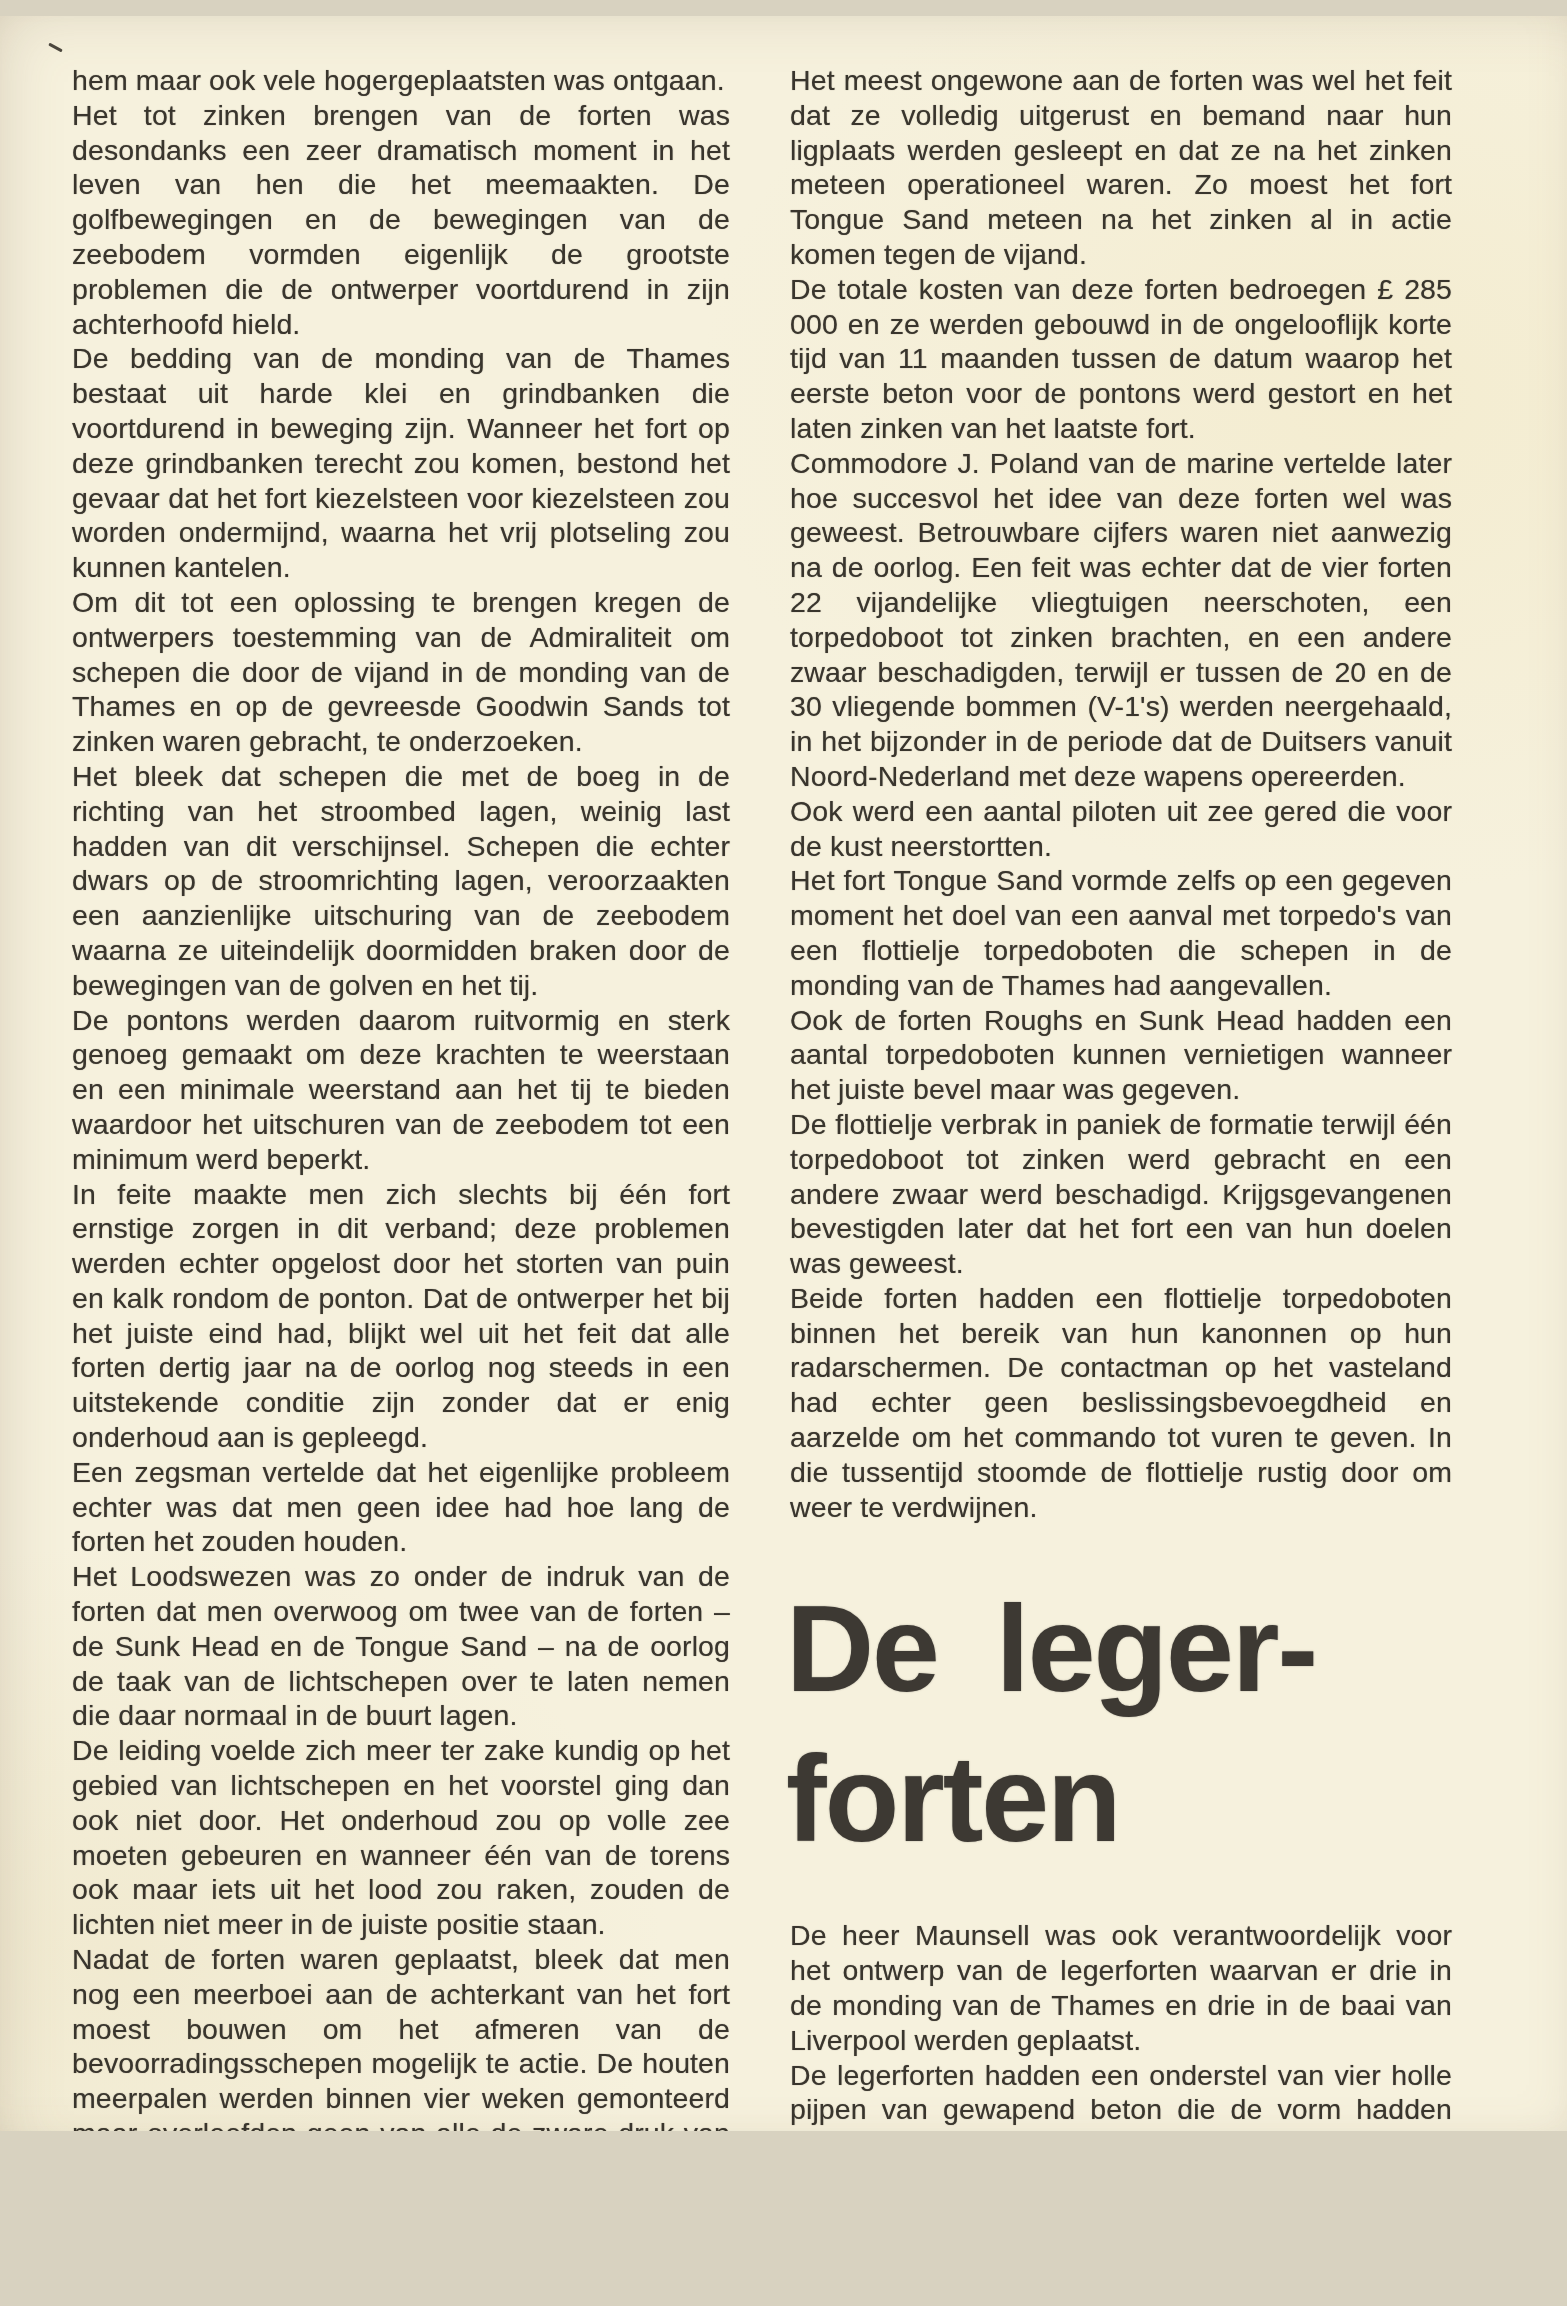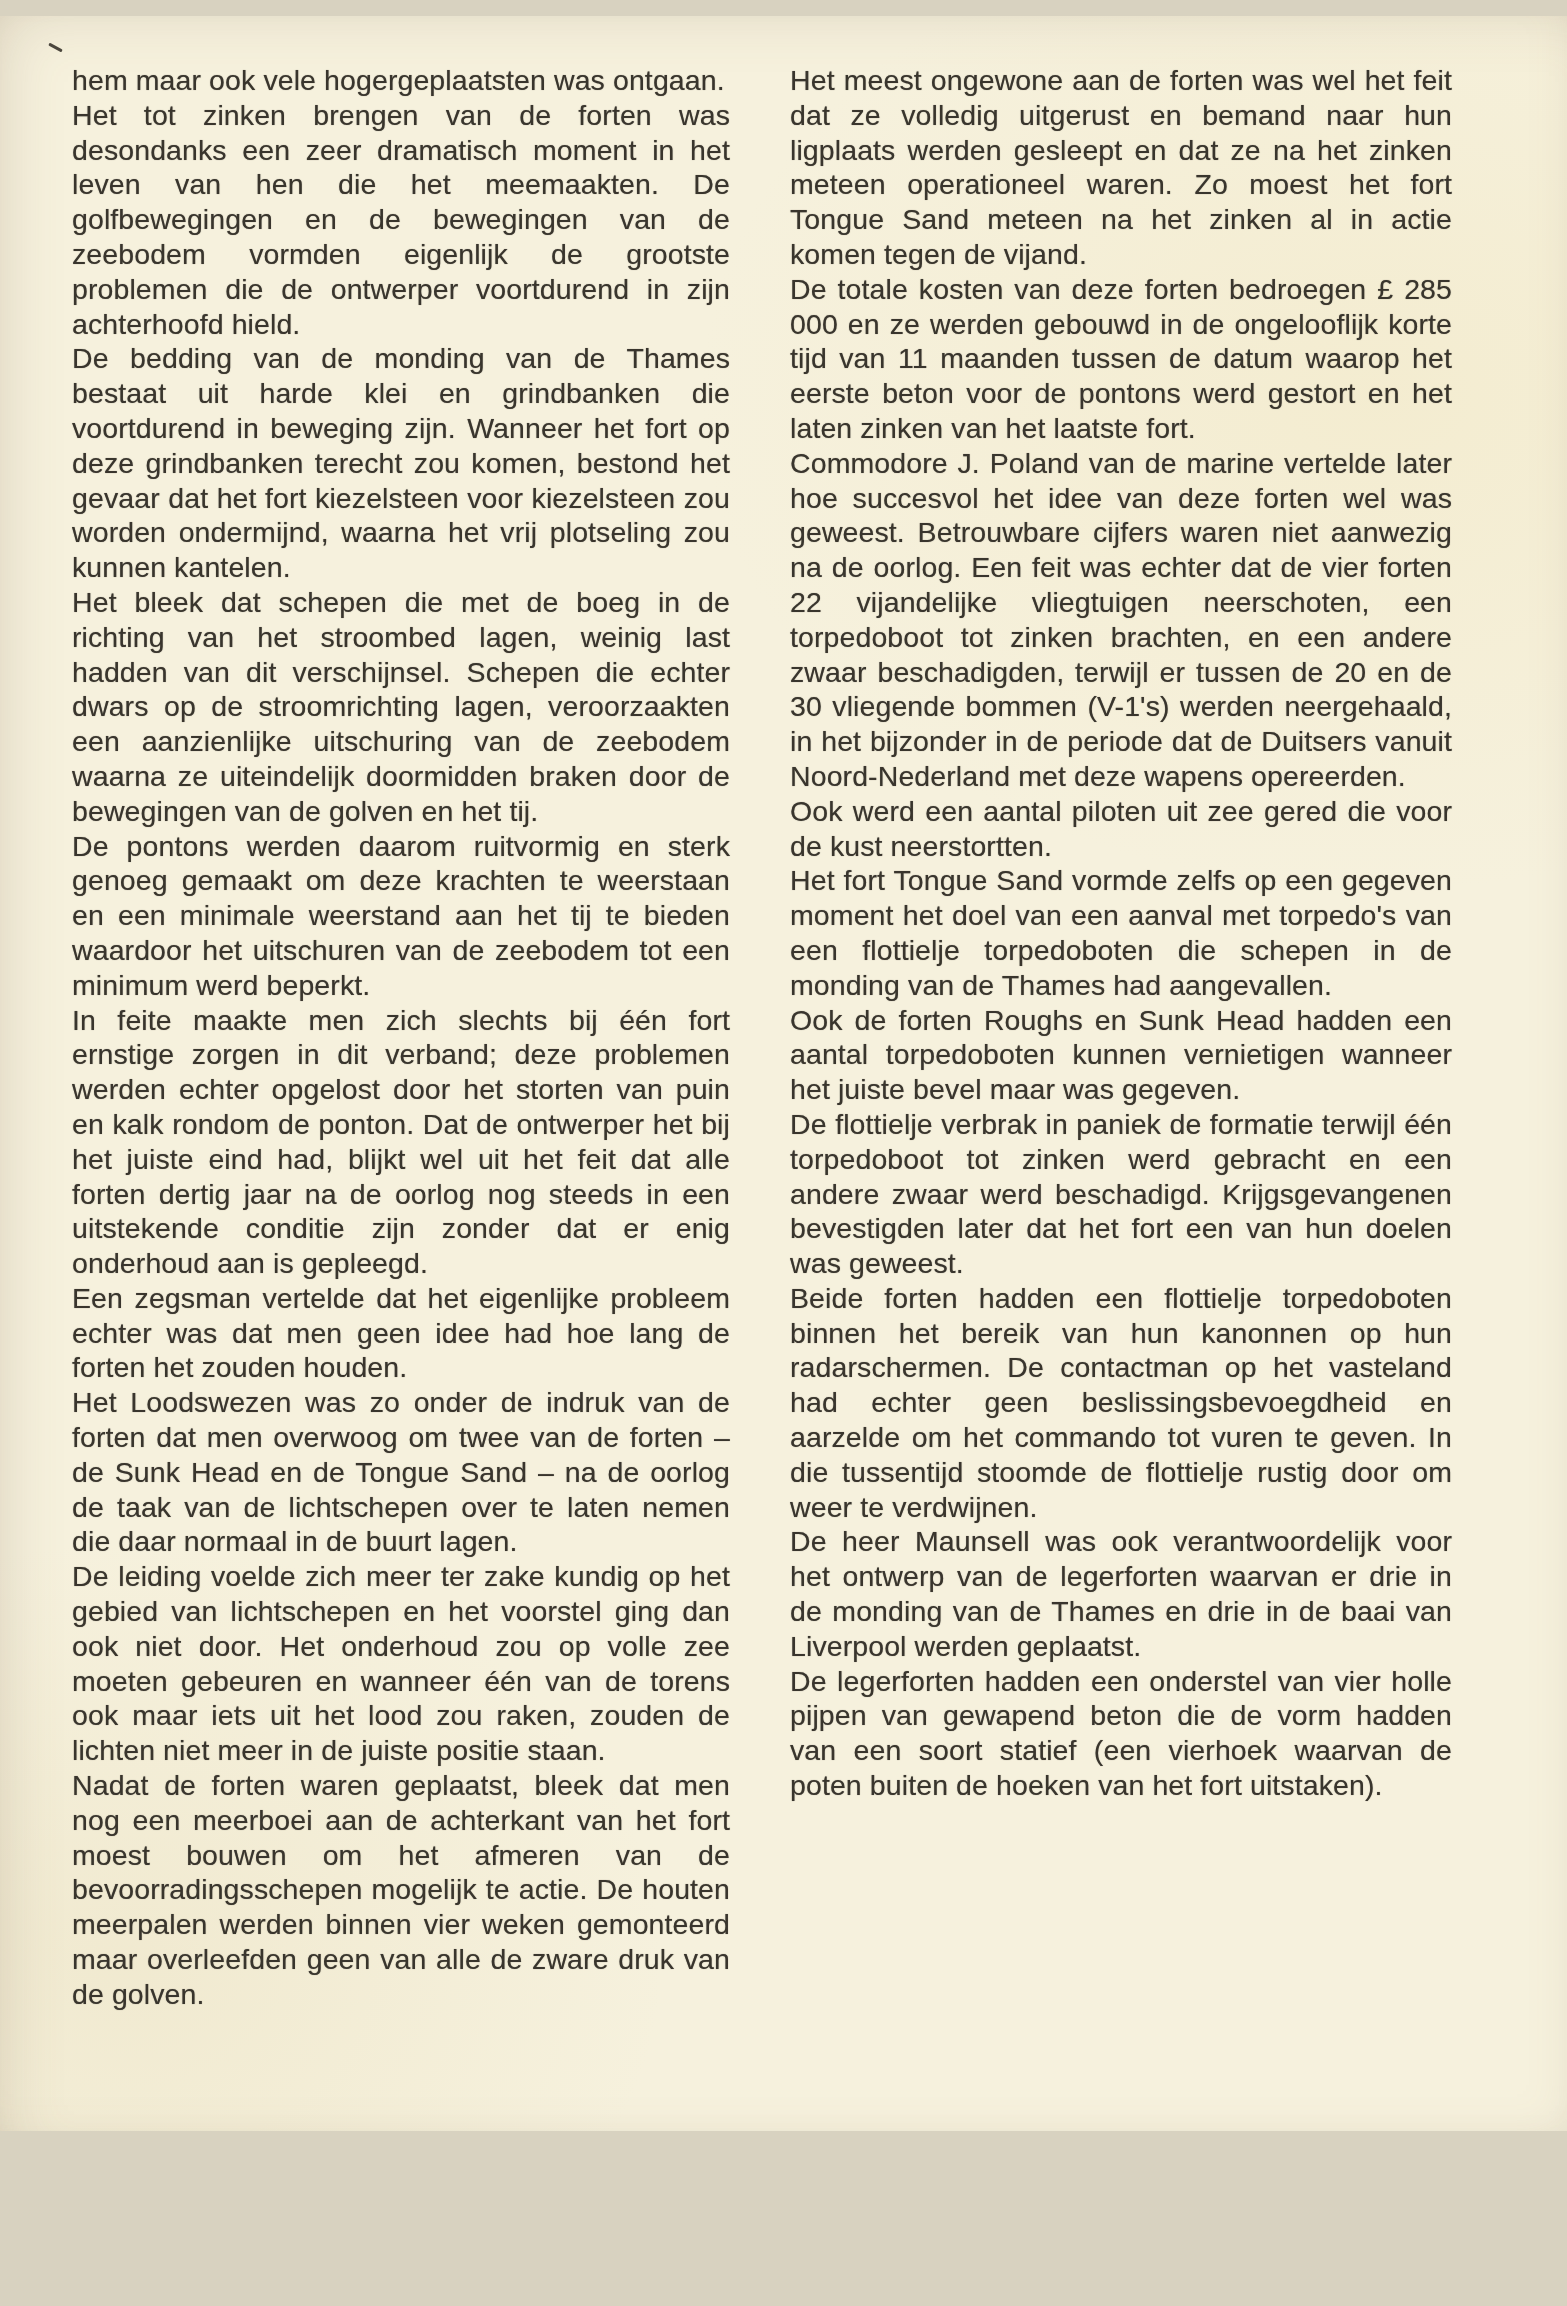--- a/index.html
+++ b/index.html
@@ -72,20 +72,21 @@
 <body>
 
 <div class="page">
   <span class="corner-mark"></span>
 
   <div class="columns">
     <div class="col col-left">
         <p class="para">hem maar ook vele hogergeplaatsten was ontgaan.</p>
         <p class="para">Het tot zinken brengen van de forten was desondanks een zeer dramatisch moment in het leven van hen die het meemaakten. De golfbewegingen en de bewegingen van de zeebodem vormden eigenlijk de grootste problemen die de ontwerper voortdurend in zijn achterhoofd hield.</p>
         <p class="para">De bedding van de monding van de Thames bestaat uit harde klei en grindbanken die voortdurend in beweging zijn. Wanneer het fort op deze grindbanken terecht zou komen, bestond het gevaar dat het fort kiezelsteen voor kiezelsteen zou worden ondermijnd, waarna het vrij plotseling zou kunnen kantelen.</p>
+        <p class="para">Om dit tot een oplossing te brengen kregen de ontwerpers toestemming van de Admiraliteit om schepen die door de vijand in de monding van de Thames en op de gevreesde Goodwin Sands tot zinken waren gebracht, te onderzoeken.</p>
         <p class="para">Het bleek dat schepen die met de boeg in de richting van het stroombed lagen, weinig last hadden van dit verschijnsel. Schepen die echter dwars op de stroomrichting lagen, veroorzaakten een aanzienlijke uitschuring van de zeebodem waarna ze uiteindelijk doormidden braken door de bewegingen van de golven en het tij.</p>
         <p class="para">De pontons werden daarom ruitvormig en sterk genoeg gemaakt om deze krachten te weerstaan en een minimale weerstand aan het tij te bieden waardoor het uitschuren van de zeebodem tot een minimum werd beperkt.</p>
         <p class="para">In feite maakte men zich slechts bij één fort ernstige zorgen in dit verband; deze problemen werden echter opgelost door het storten van puin en kalk rondom de ponton. Dat de ontwerper het bij het juiste eind had, blijkt wel uit het feit dat alle forten dertig jaar na de oorlog nog steeds in een uitstekende conditie zijn zonder dat er enig onderhoud aan is gepleegd.</p>
         <p class="para">Een zegsman vertelde dat het eigenlijke probleem echter was dat men geen idee had hoe lang de forten het zouden houden.</p>
         <p class="para">Het Loodswezen was zo onder de indruk van de forten dat men overwoog om twee van de forten – de Sunk Head en de Tongue Sand – na de oorlog de taak van de lichtschepen over te laten nemen die daar normaal in de buurt lagen.</p>
         <p class="para">De leiding voelde zich meer ter zake kundig op het gebied van lichtschepen en het voorstel ging dan ook niet door. Het onderhoud zou op volle zee moeten gebeuren en wanneer één van de torens ook maar iets uit het lood zou raken, zouden de lichten niet meer in de juiste positie staan.</p>
         <p class="para">Nadat de forten waren geplaatst, bleek dat men nog een meerboei aan de achterkant van het fort moest bouwen om het afmeren van de bevoorradingsschepen mogelijk te actie. De houten meerpalen werden binnen vier weken gemonteerd maar overleefden geen van alle de zware druk van de golven.</p>
       </div>
 
     <div class="col col-right">
@@ -93,20 +94,24 @@
           <p class="para">Het meest ongewone aan de forten was wel het feit dat ze volledig uitgerust en bemand naar hun ligplaats werden gesleept en dat ze na het zinken meteen operationeel waren. Zo moest het fort Tongue Sand meteen na het zinken al in actie komen tegen de vijand.</p>
           <p class="para">De totale kosten van deze forten bedroegen £ 285 000 en ze werden gebouwd in de ongelooflijk korte tijd van 11 maanden tussen de datum waarop het eerste beton voor de pontons werd gestort en het laten zinken van het laatste fort.</p>
           <p class="para">Commodore J. Poland van de marine vertelde later hoe succesvol het idee van deze forten wel was geweest. Betrouwbare cijfers waren niet aanwezig na de oorlog. Een feit was echter dat de vier forten 22 vijandelijke vliegtuigen neerschoten, een torpedoboot tot zinken brachten, en een andere zwaar beschadigden, terwijl er tussen de 20 en de 30 vliegende bommen (V-1's) werden neergehaald, in het bijzonder in de periode dat de Duitsers vanuit Noord-Nederland met deze wapens opereerden.</p>
           <p class="para">Ook werd een aantal piloten uit zee gered die voor de kust neerstortten.</p>
           <p class="para">Het fort Tongue Sand vormde zelfs op een gegeven moment het doel van een aanval met torpedo's van een flottielje torpedoboten die schepen in de monding van de Thames had aangevallen.</p>
           <p class="para">Ook de forten Roughs en Sunk Head hadden een aantal torpedoboten kunnen vernietigen wanneer het juiste bevel maar was gegeven.</p>
           <p class="para">De flottielje verbrak in paniek de formatie terwijl één torpedoboot tot zinken werd gebracht en een andere zwaar werd beschadigd. Krijgsgevangenen bevestigden later dat het fort een van hun doelen was geweest.</p>
           <p class="para">Beide forten hadden een flottielje torpedoboten binnen het bereik van hun kanonnen op hun radarschermen. De contactman op het vasteland had echter geen beslissingsbevoegdheid en aarzelde om het commando tot vuren te geven. In die tussentijd stoomde de flottielje rustig door om weer te verdwijnen.</p>
         </div>
 
+      <h1 class="heading">
+        <span class="hl">De leger-</span>
+        <span class="hl">forten</span>
+      </h1>
 
       <div>
           <p class="para">De heer Maunsell was ook verantwoordelijk voor het ontwerp van de legerforten waarvan er drie in de monding van de Thames en drie in de baai van Liverpool werden geplaatst.</p>
           <p class="para">De legerforten hadden een onderstel van vier holle pijpen van gewapend beton die de vorm hadden van een soort statief (een vierhoek waarvan de poten buiten de hoeken van het fort uitstaken).</p>
         </div>
     </div>
   </div>
 
   <div class="page-number">12</div>
 </div>

